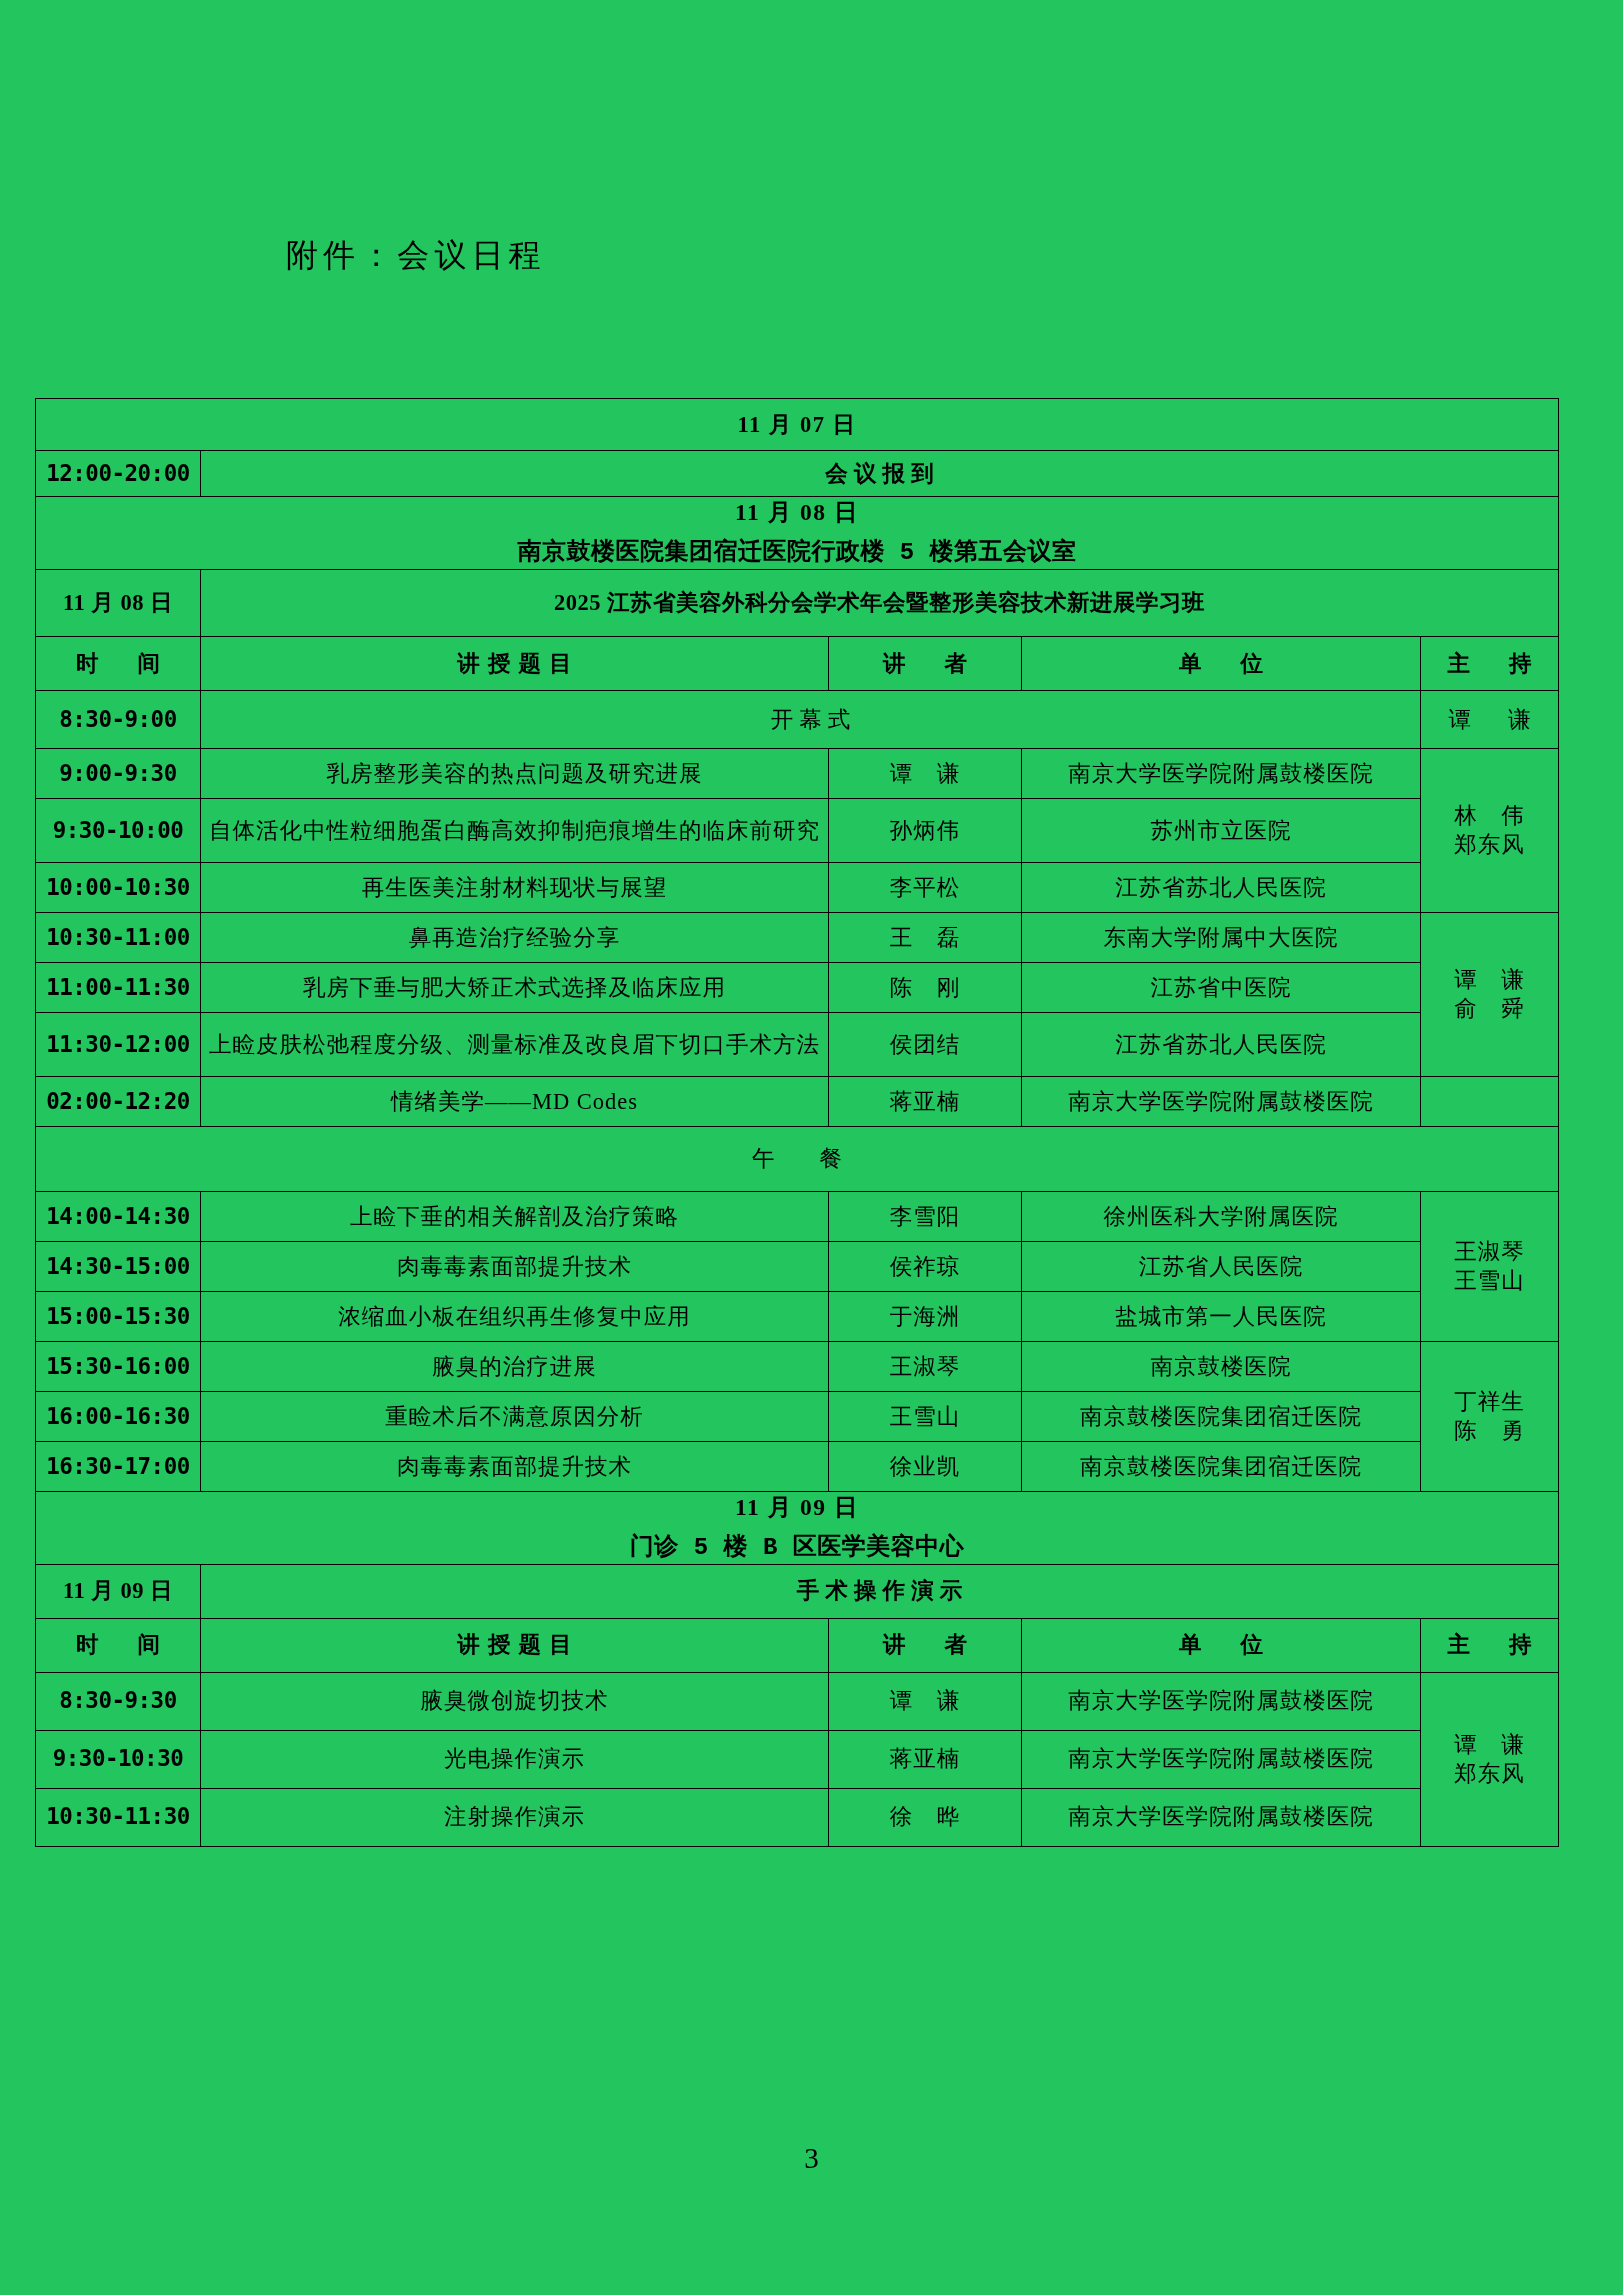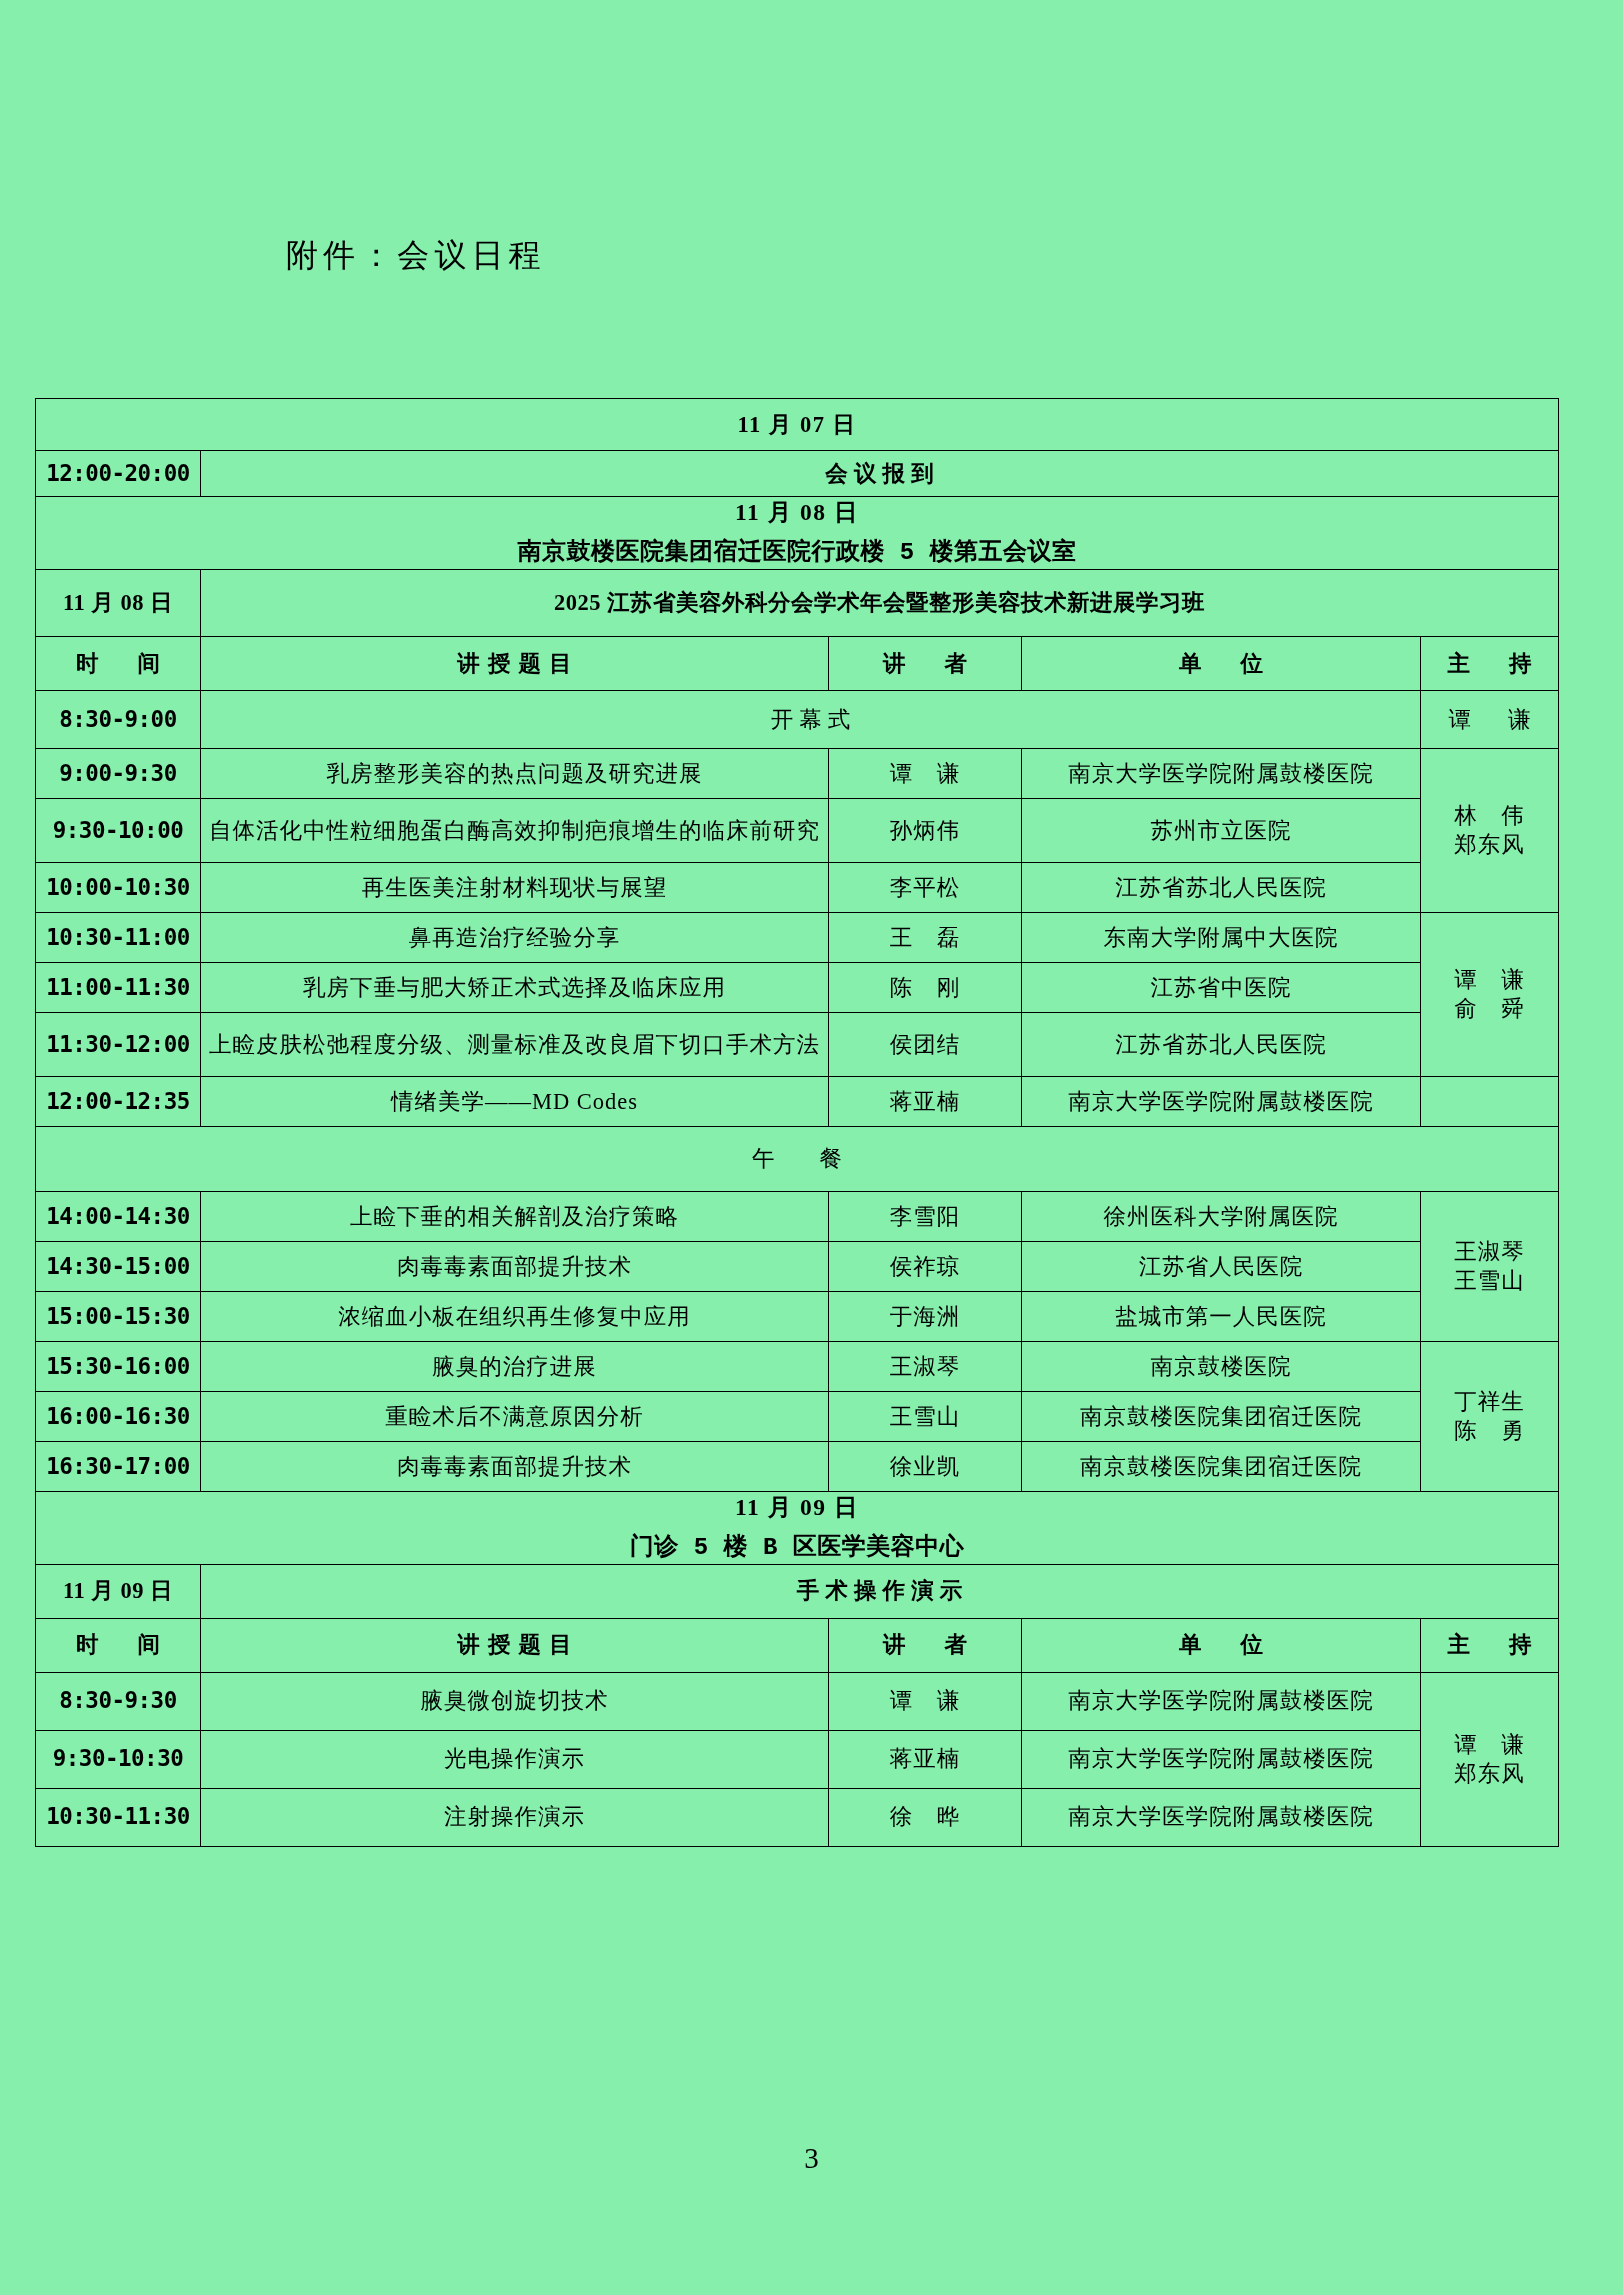--- a/index.html
+++ b/index.html
@@ -14,21 +14,21 @@
     font-family: "Liberation Serif", "DejaVu Serif", serif;
     color: #000000;
     overflow: hidden;
   }
 
   .page {
     position: absolute;
     left: 0; top: 0;
     width: 1623px;
     height: 2295px;
-    background: #86efac;
+    background: #22c55e;
   }
 
   
   .doc-heading {
     position: absolute;
     left: 286px;
     top: 239px;
     font-size: 32px;
     letter-spacing: 5.1px;
     font-family: "Liberation Serif", "DejaVu Serif", serif;
@@ -218,21 +218,21 @@
         </tr>
 
         <tr>
           <td class="mono-time" style="height:63px;">11:30-12:00</td>
           <td class="big-row twoline">上睑皮肤松弛程度分级、测量标准及改良眉下切口手术方法</td>
           <td class="big-row">侯团结</td>
           <td class="big-row">江苏省苏北人民医院</td>
         </tr>
 
         <tr>
-          <td class="mono-time r-mid">12:00-12:35</td>
+          <td class="mono-time r-mid">02:00-12:20</td>
           <td class="big-row">情绪美学——MD Codes</td>
           <td class="big-row">蒋亚楠</td>
           <td class="big-row">南京大学医学院附属鼓楼医院</td>
           <td></td>
         </tr>
 
         <tr>
           <td colspan="5" class="big-row sp2" style="height:64px;">午　餐</td>
         </tr>
 

